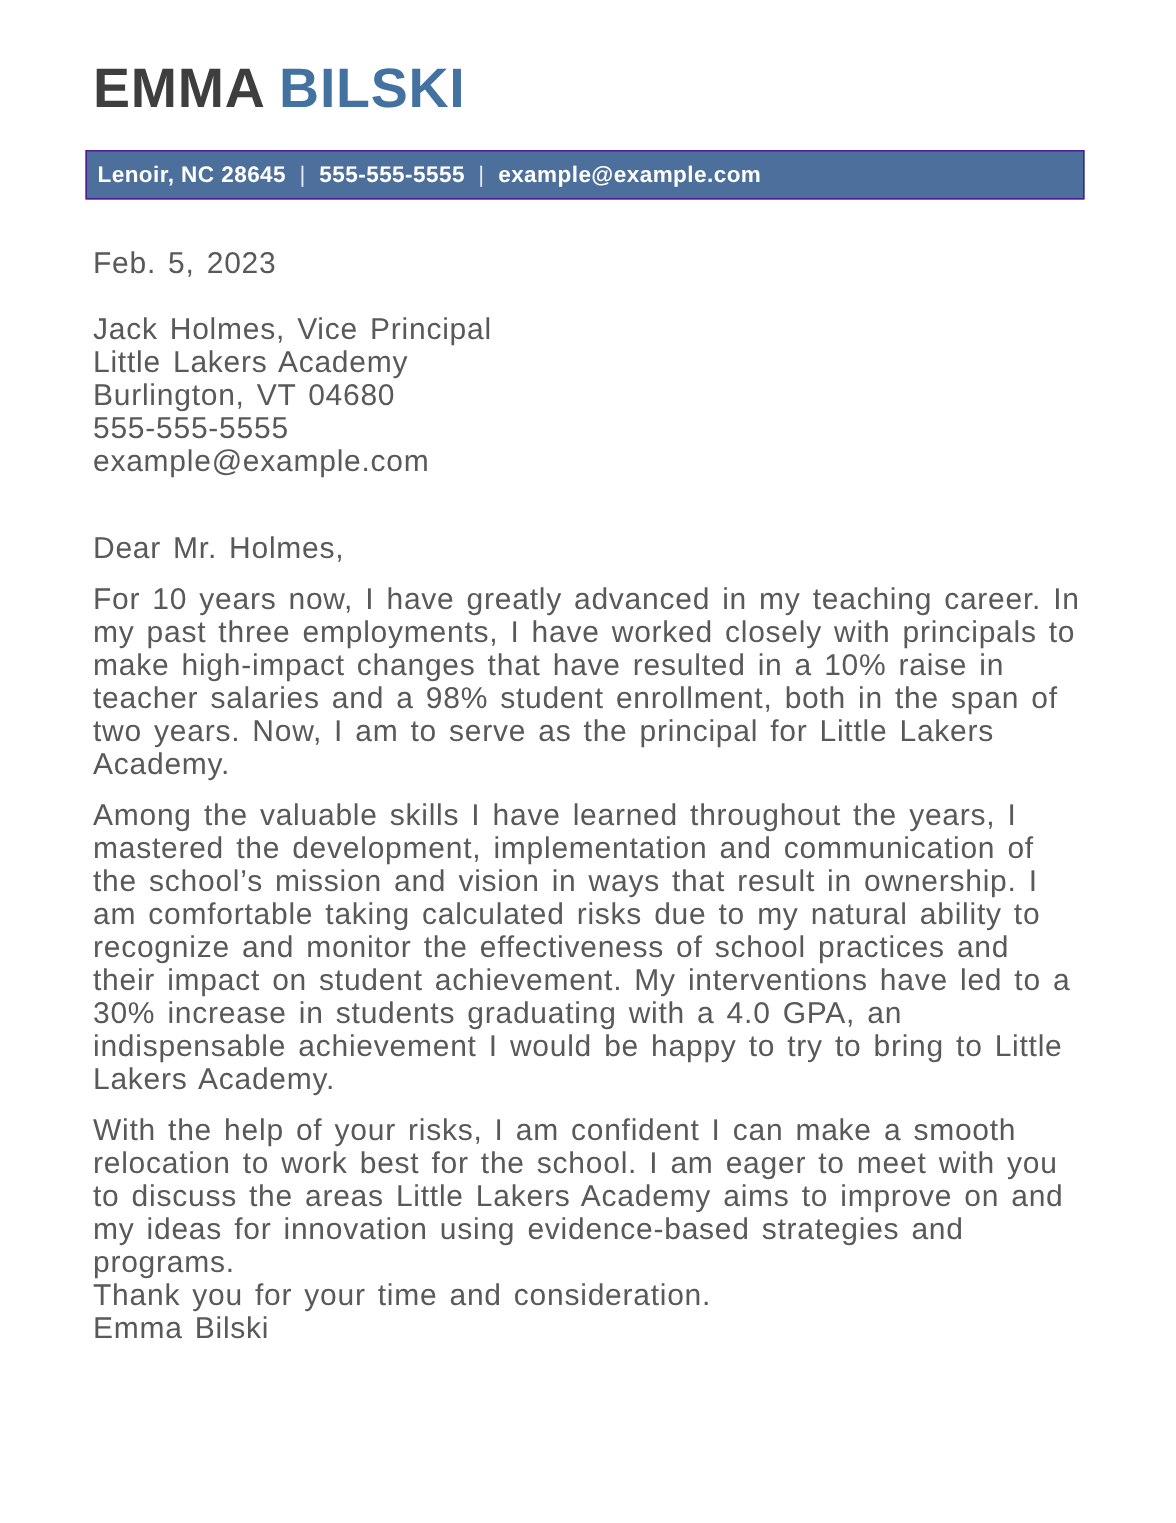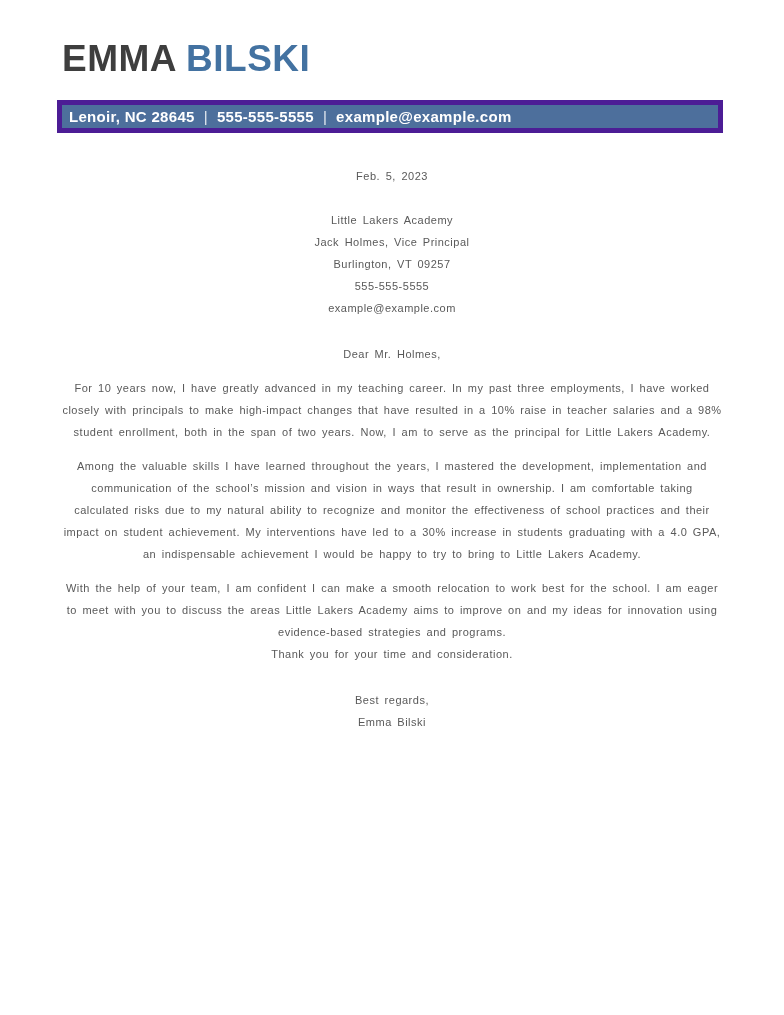--- a/index.html
+++ b/index.html
@@ -28,45 +28,44 @@
     letter-spacing:0.5px;
     line-height:1.0;
     white-space:nowrap;
   }
   .name-first{color:var(--name-first-color,#3e3e3e);}
   .name-last{color:var(--name-last-color,#4372a1);margin-left:9px;}
   .contact-banner{
     margin:23px -1px 0 -5px;
     height:33px;
     background:var(--banner-bg,#4d6f9c);
-    border:5px solid #4c1d95;
+    border:1px solid #4c1d95;
     color:var(--banner-text,#ffffff);
     display:flex;align-items:center;
     padding-left:7px;
     font-size:15px;font-weight:700;letter-spacing:0.3px;
     white-space:nowrap;
   }
   .contact-banner .sep{
     font-weight:400;
     opacity:0.85;
     margin:0 9px;
   }
   
   .letter{
     color:var(--body-text,#595959);
-    font-size:11px;
+    font-size:20px;
     line-height:22px;
     letter-spacing:0.5px;
     word-spacing:2px;
     max-width:662px;
-    text-align:center;
   }
   .date-line{margin-top:32px;}
   .recipient-block{margin-top:22px;}
-  .salutation{margin-top:24px;}
+  .salutation{margin-top:36px;}
   .para{margin-top:12px;}
   .thanks-line{}
   .closing-line{margin-top:24px;}
 </style>
 </head>
 <body>
 
 <div class="page">
 
   <div class="name-line">
@@ -79,32 +78,31 @@
     <span>555-555-5555</span>
     <span class="sep">|</span>
     <span>example@example.com</span>
   </div>
 
   <div class="letter">
 
     <div class="date-line">Feb. 5, 2023</div>
 
     <div class="recipient-block">
+      <div>Jack Holmes, Vice Principal</div>
       <div>Little Lakers Academy</div>
-      <div>Jack Holmes, Vice Principal</div>
-      <div>Burlington, VT 09257</div>
+      <div>Burlington, VT 04680</div>
       <div>555-555-5555</div>
       <div>example@example.com</div>
     </div>
 
     <div class="salutation">Dear Mr. Holmes,</div>
 
     <div class="para">For 10 years now, I have greatly advanced in my teaching career. In my past three employments, I have worked closely with principals to make high-impact changes that have resulted in a 10% raise in teacher salaries and a 98% student enrollment, both in the span of two years. Now, I am to serve as the principal for Little Lakers Academy.</div>
     <div class="para">Among the valuable skills I have learned throughout the years, I mastered the development, implementation and communication of the school’s mission and vision in ways that result in ownership. I am comfortable taking calculated risks due to my natural ability to recognize and monitor the effectiveness of school practices and their impact on student achievement. My interventions have led to a 30% increase in students graduating with a 4.0 GPA, an indispensable achievement I would be happy to try to bring to Little Lakers Academy.</div>
-    <div class="para">With the help of your team, I am confident I can make a smooth relocation to work best for the school. I am eager to meet with you to discuss the areas Little Lakers Academy aims to improve on and my ideas for innovation using evidence-based strategies and programs.</div>
+    <div class="para">With the help of your risks, I am confident I can make a smooth relocation to work best for the school. I am eager to meet with you to discuss the areas Little Lakers Academy aims to improve on and my ideas for innovation using evidence-based strategies and programs.</div>
 
     <div class="thanks-line">Thank you for your time and consideration.</div>
 
-    <div class="closing-line">Best regards,</div>
     <div class="signature-line">Emma Bilski</div>
 
   </div>
 </div>
 
 </body></html>

